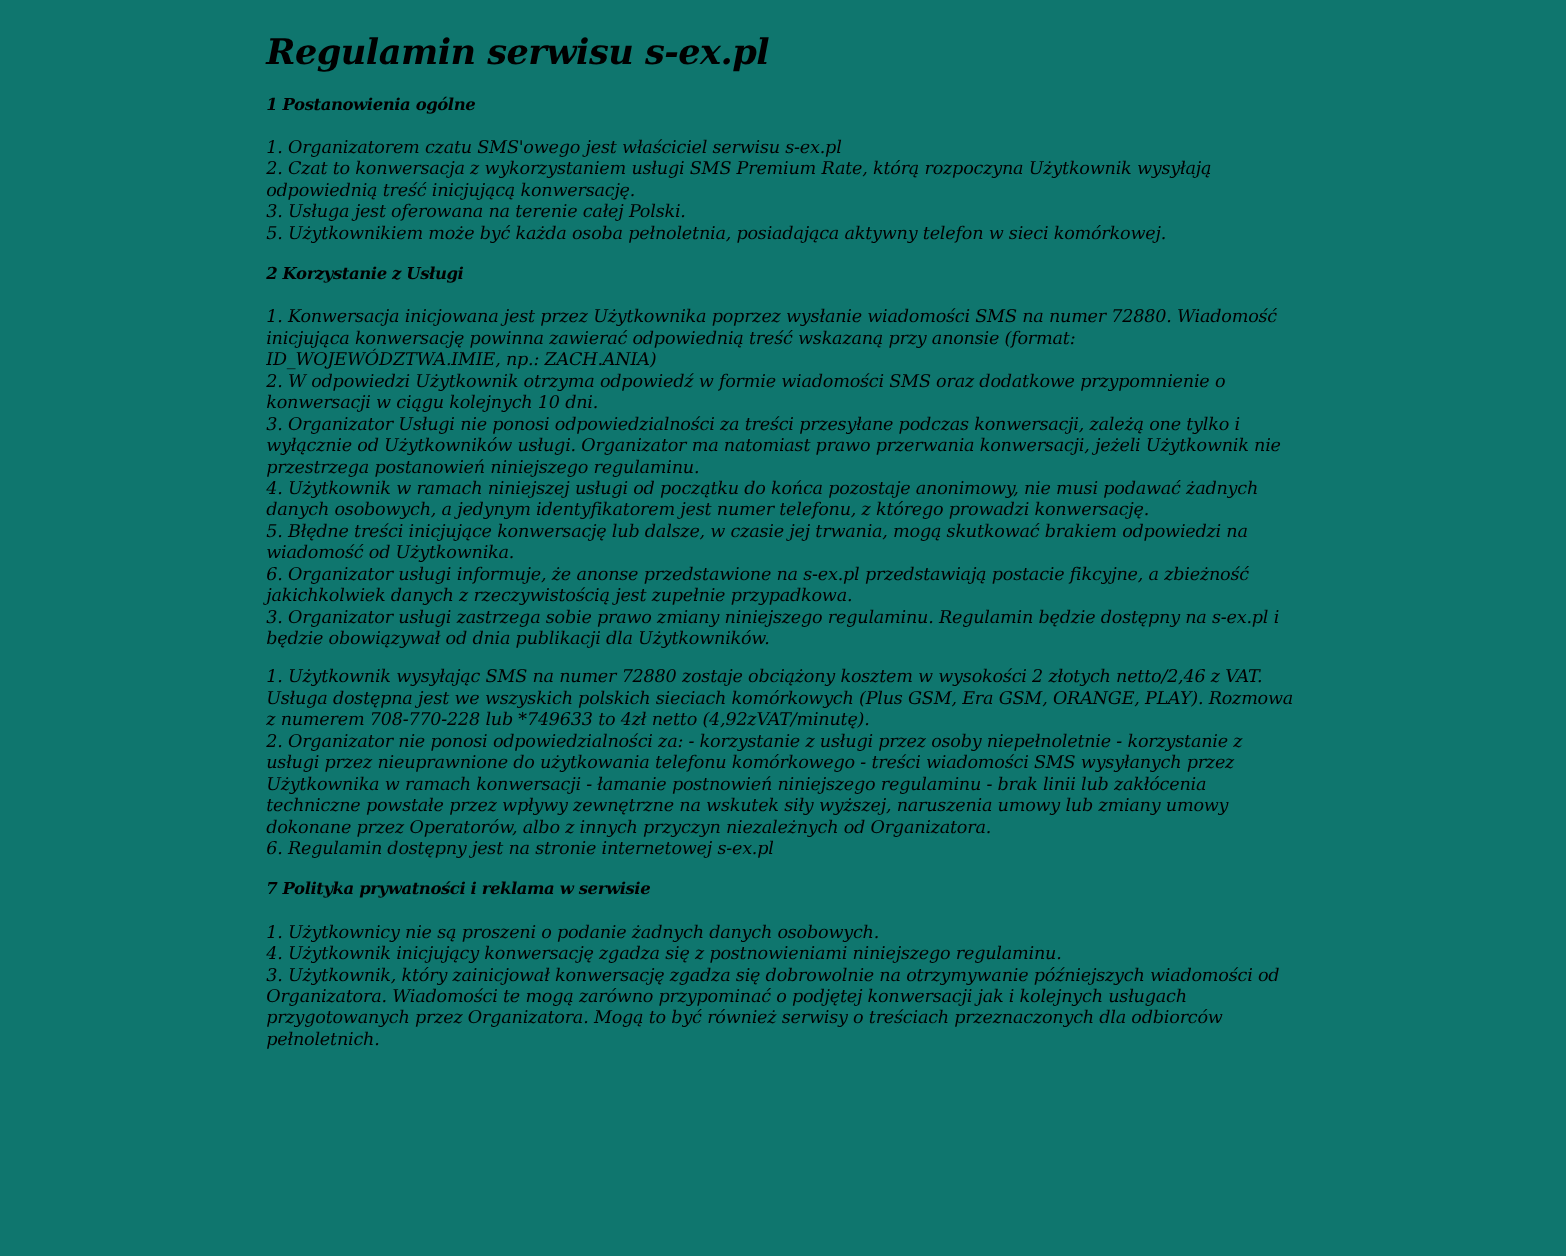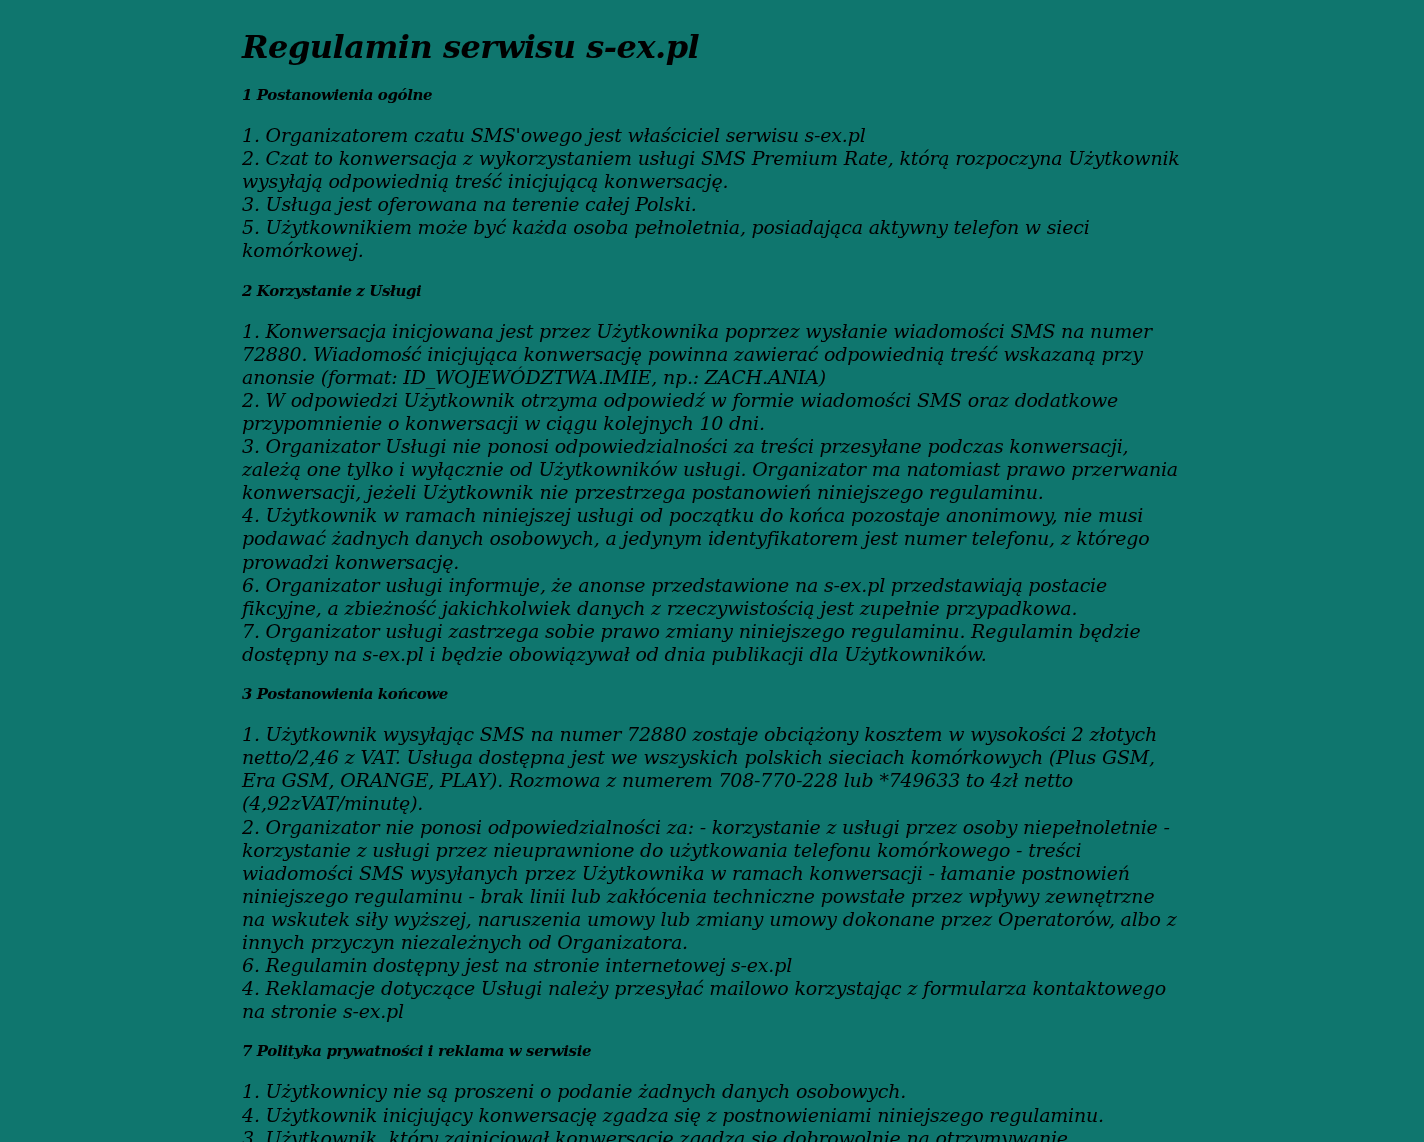--- a/index.html
+++ b/index.html
@@ -35,21 +35,21 @@
     font-size: 15px;
     font-weight: bold;
     line-height: 1.15;
     margin: 20px 0;
     letter-spacing: -0.4px;
   }
   .section-items {
     margin: 16px 0;
   }
   .legal-item {
-    font-size: 19px;
+    font-size: 16px;
     line-height: 1.215;
   }
 </style>
 </head>
 <body>
 
 <div class="page-canvas">
   <div class="doc-column">
 
     <h1 class="doc-title">Regulamin serwisu s-ex.pl</h1>
@@ -64,32 +64,31 @@
       </div>
     </div>
 
     <div>
       <h2 class="section-heading">2 Korzystanie z Usługi</h2>
       <div class="section-items">
         <div class="legal-item">1. Konwersacja inicjowana jest przez Użytkownika poprzez wysłanie wiadomości SMS na numer 72880. Wiadomość inicjująca konwersację powinna zawierać odpowiednią treść wskazaną przy anonsie (format: ID_WOJEWÓDZTWA.IMIE, np.: ZACH.ANIA)</div>
         <div class="legal-item">2. W odpowiedzi Użytkownik otrzyma odpowiedź w formie wiadomości SMS oraz dodatkowe przypomnienie o konwersacji w ciągu kolejnych 10 dni.</div>
         <div class="legal-item">3. Organizator Usługi nie ponosi odpowiedzialności za treści przesyłane podczas konwersacji, zależą one tylko i wyłącznie od Użytkowników usługi. Organizator ma natomiast prawo przerwania konwersacji, jeżeli Użytkownik nie przestrzega postanowień niniejszego regulaminu.</div>
         <div class="legal-item">4. Użytkownik w ramach niniejszej usługi od początku do końca pozostaje anonimowy, nie musi podawać żadnych danych osobowych, a jedynym identyfikatorem jest numer telefonu, z którego prowadzi konwersację.</div>
+        <div class="legal-item">5. Błędne treści inicjujące konwersację lub dalsze, w czasie jej trwania, mogą skutkować brakiem odpowiedzi na wiadomość od Użytkownika.</div>
         <div class="legal-item">6. Organizator usługi informuje, że anonse przedstawione na s-ex.pl przedstawiają postacie fikcyjne, a zbieżność jakichkolwiek danych z rzeczywistością jest zupełnie przypadkowa.</div>
-        <div class="legal-item">7. Organizator usługi zastrzega sobie prawo zmiany niniejszego regulaminu. Regulamin będzie dostępny na s-ex.pl i będzie obowiązywał od dnia publikacji dla Użytkowników.</div>
+        <div class="legal-item">3. Organizator usługi zastrzega sobie prawo zmiany niniejszego regulaminu. Regulamin będzie dostępny na s-ex.pl i będzie obowiązywał od dnia publikacji dla Użytkowników.</div>
       </div>
     </div>
 
     <div>
-      <h2 class="section-heading">3 Postanowienia końcowe</h2>
       <div class="section-items">
         <div class="legal-item">1. Użytkownik wysyłając SMS na numer 72880 zostaje obciążony kosztem w wysokości 2 złotych netto/2,46 z VAT. Usługa dostępna jest we wszyskich polskich sieciach komórkowych (Plus GSM, Era GSM, ORANGE, PLAY). Rozmowa z numerem 708-770-228 lub *749633 to 4zł netto (4,92zVAT/minutę).</div>
         <div class="legal-item">2. Organizator nie ponosi odpowiedzialności za: - korzystanie z usługi przez osoby niepełnoletnie - korzystanie z usługi przez nieuprawnione do użytkowania telefonu komórkowego - treści wiadomości SMS wysyłanych przez Użytkownika w ramach konwersacji - łamanie postnowień niniejszego regulaminu - brak linii lub zakłócenia techniczne powstałe przez wpływy zewnętrzne na wskutek siły wyższej, naruszenia umowy lub zmiany umowy dokonane przez Operatorów, albo z innych przyczyn niezależnych od Organizatora.</div>
         <div class="legal-item">6. Regulamin dostępny jest na stronie internetowej s-ex.pl</div>
-        <div class="legal-item">4. Reklamacje dotyczące Usługi należy przesyłać mailowo korzystając z formularza kontaktowego na stronie s-ex.pl</div>
       </div>
     </div>
 
     <div>
       <h2 class="section-heading">7 Polityka prywatności i reklama w serwisie</h2>
       <div class="section-items">
         <div class="legal-item">1. Użytkownicy nie są proszeni o podanie żadnych danych osobowych.</div>
         <div class="legal-item">4. Użytkownik inicjujący konwersację zgadza się z postnowieniami niniejszego regulaminu.</div>
         <div class="legal-item">3. Użytkownik, który zainicjował konwersację zgadza się dobrowolnie na otrzymywanie późniejszych wiadomości od Organizatora. Wiadomości te mogą zarówno przypominać o podjętej konwersacji jak i kolejnych usługach przygotowanych przez Organizatora. Mogą to być również serwisy o treściach przeznaczonych dla odbiorców pełnoletnich.</div>
       </div>

